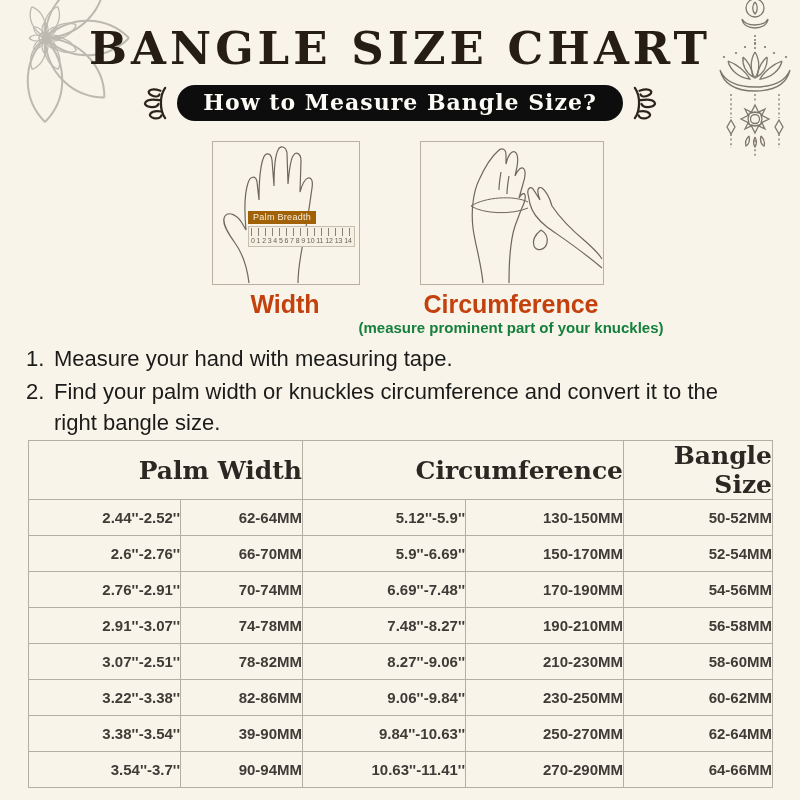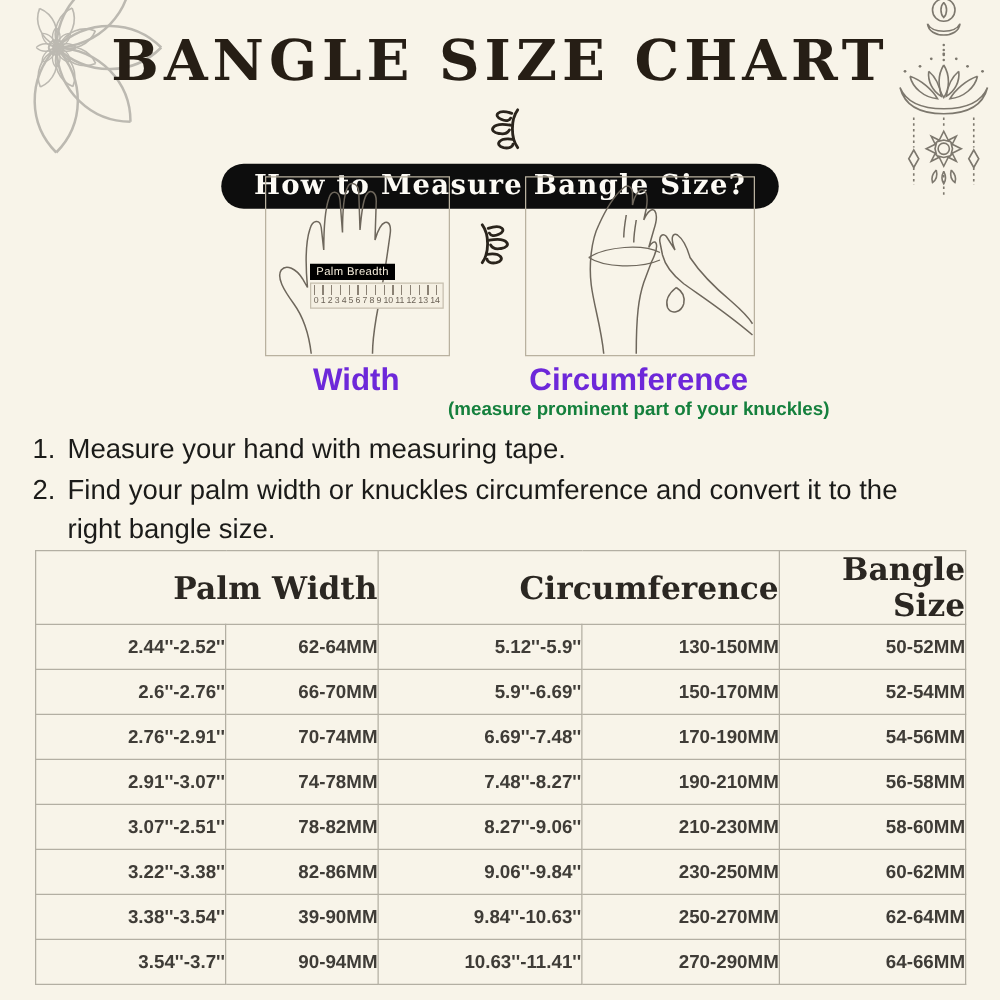--- a/index.html
+++ b/index.html
@@ -12,42 +12,42 @@
   .squiggle{width:34px;height:38px;}
   .squiggle.flip{transform:scaleX(-1);}
 
   
   .title{position:absolute;left:0;top:22px;width:100%;text-align:center;
          font-family:"DejaVu Serif","Liberation Serif",serif;font-weight:bold;
          font-size:45px;letter-spacing:4px;color:#261e15;}
 
   
   .banner-row{position:absolute;left:0;top:84px;width:100%;display:flex;
-              justify-content:center;align-items:center;gap:9px;flex-direction:column;}
+              justify-content:center;align-items:center;gap:9px;}
   .pill{background:#0d0d0d;color:#fdfbf5;border-radius:20px;padding:4px 26px 6px;
         font-family:"DejaVu Serif","Liberation Serif",serif;font-weight:bold;
         font-size:22px;letter-spacing:1px;}
 
   
   .hand-box{position:absolute;top:141px;height:142px;border:1px solid #b9b19f;}
   .hand-box.left{left:212px;width:146px;}
   .hand-box.right{left:420px;width:182px;}
   .hand-box svg{position:absolute;left:0;top:0;}
 
-  .ruler-label{position:absolute;left:35px;top:69px;background:#000000;color:#f7efdd;
+  .ruler-label{position:absolute;left:35px;top:69px;background:#a16207;color:#f7efdd;
                font-size:9px;padding:1px 5px 2px;letter-spacing:0.3px;}
   .ruler{position:absolute;left:35px;top:84px;width:107px;height:21px;
          background:#f5f0e3;border:1px solid #c6bfae;box-sizing:border-box;}
   .ruler-ticks{height:8px;margin:1px 2px 0;
                background:repeating-linear-gradient(to right,#8a8174 0 1px,transparent 1px 7px);}
   .ruler-numbers{display:flex;justify-content:space-between;padding:0 2px;
                  font-size:7px;color:#6b6257;line-height:10px;}
 
   .caption{position:absolute;top:290px;text-align:center;font-weight:bold;
-           font-size:25px;color:#6d28d9;}
+           font-size:25px;color:#c2410c;}
   .caption.width{left:212px;width:146px;}
   .caption.circ{left:420px;width:182px;}
   .subcaption{position:absolute;top:319px;left:351px;width:320px;text-align:center;
               font-weight:bold;font-size:15px;color:#15803d;}
 
   
   .instructions{position:absolute;left:26px;top:343px;width:726px;
                 font-size:22px;color:#1b1b19;}
   .instr-item{display:flex;line-height:31px;margin-bottom:2px;}
   .instr-num{width:28px;flex:0 0 28px;}

